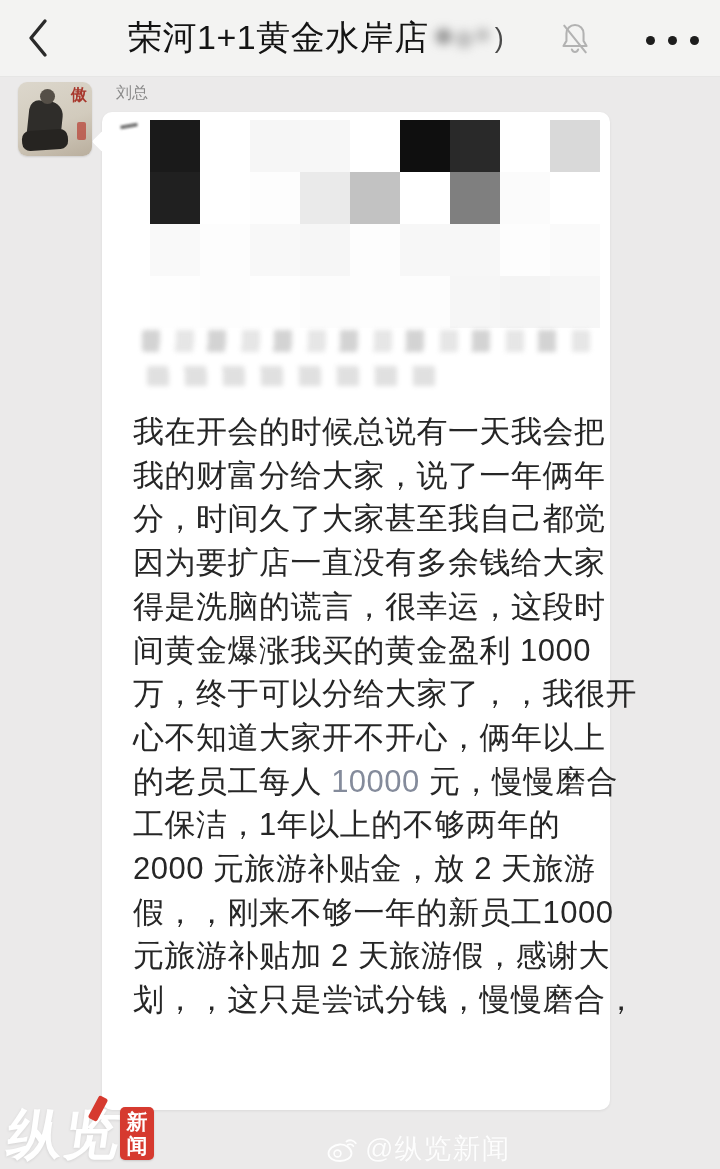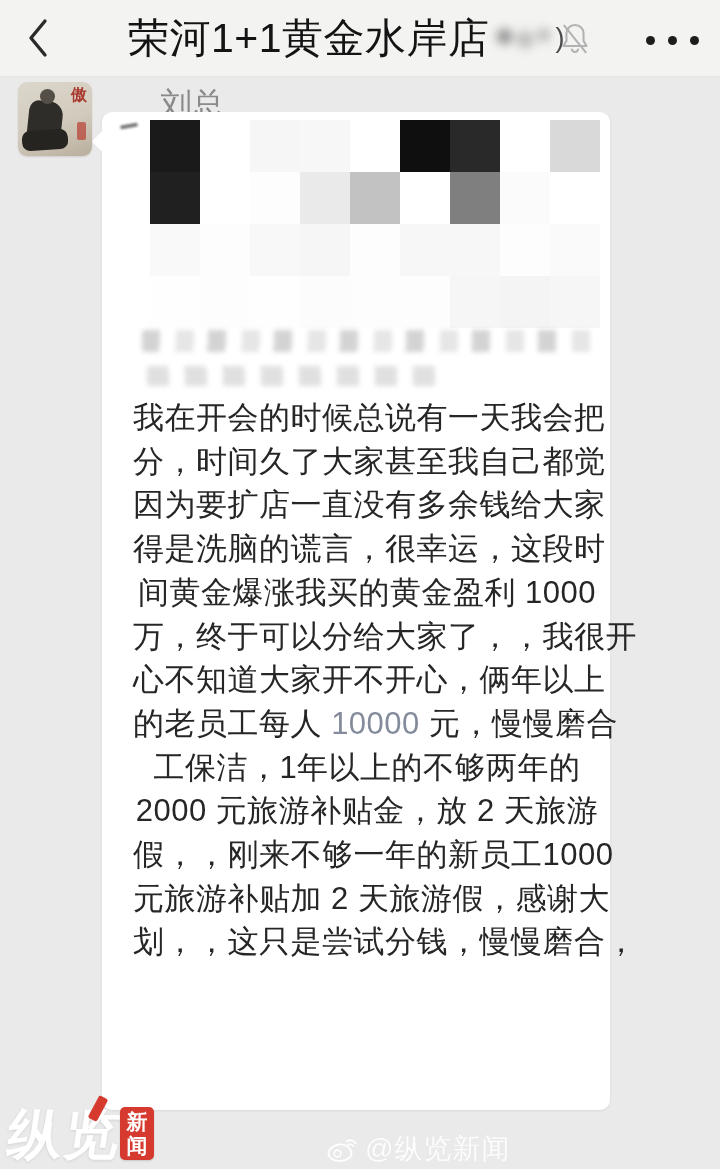--- a/index.html
+++ b/index.html
@@ -4,21 +4,21 @@
 <style>
   html,body{margin:0;padding:0;}
   body{font-family:"Liberation Sans","DejaVu Sans",sans-serif;}
   #screen{position:relative;width:720px;height:1169px;background:#ebeaea;overflow:hidden;}
 
   
   .header{position:absolute;left:0;top:0;width:720px;height:76px;background:#f3f3f2;
           border-bottom:1px solid rgba(0,0,0,0.05);z-index:5;}
   .back-btn{position:absolute;left:24px;top:17px;width:28px;height:42px;cursor:pointer;}
   .title-row{position:absolute;left:128px;top:15px;height:46px;display:flex;align-items:center;}
-  .chat-title{font-size:41px;font-weight:500;color:#141414;letter-spacing:0.5px;white-space:nowrap;}
+  .chat-title{font-size:34px;font-weight:500;color:#141414;letter-spacing:0.5px;white-space:nowrap;}
   .title-blur{display:inline-block;width:62px;height:30px;margin:0 3px 0 1px;border-radius:3px;
       background:
         radial-gradient(circle at 22% 45%, rgba(120,120,120,.75) 0 7px, transparent 9px),
         radial-gradient(circle at 55% 55%, rgba(160,160,160,.6) 0 8px, transparent 10px),
         radial-gradient(circle at 85% 40%, rgba(140,140,140,.5) 0 6px, transparent 8px);
       filter:blur(5px);}
   .title-suffix{font-size:27px;color:#4a4a4a;font-weight:400;}
   .bell{position:absolute;left:556px;top:20px;width:38px;height:38px;}
   .more-dots{position:absolute;left:646px;top:36px;display:flex;gap:13px;cursor:pointer;}
   .more-dots i{width:9px;height:9px;border-radius:50%;background:#1d1d1d;display:block;}
@@ -26,35 +26,35 @@
   
   .avatar{position:absolute;left:18px;top:82px;width:74px;height:74px;border-radius:9px;
           background:linear-gradient(160deg,#dcd7cc 0%,#d2cbbd 55%,#b9ae9d 100%);
           overflow:hidden;cursor:pointer;box-shadow:0 1px 2px rgba(0,0,0,.12);}
   .av-head{position:absolute;left:22px;top:7px;width:15px;height:15px;border-radius:50%;background:#554f47;}
   .av-body{position:absolute;left:10px;top:19px;width:34px;height:42px;border-radius:10px 14px 8px 8px;
            background:#2f2d2a;transform:rotate(6deg);}
   .av-leg{position:absolute;left:4px;top:48px;width:46px;height:20px;border-radius:8px;background:#262421;transform:rotate(-4deg);}
   .av-text{position:absolute;right:5px;top:5px;color:#a8372c;font-size:16px;font-weight:700;line-height:16px;}
   .av-seal{position:absolute;right:6px;top:40px;width:9px;height:18px;background:#b8453a;opacity:.75;border-radius:2px;}
-  .sender-name{position:absolute;left:116px;top:83px;font-size:32px;color:#8a8a8a;margin-left:44px;}
+  .sender-name{position:absolute;left:116px;top:83px;font-size:16px;color:#8a8a8a;}
 
   .bubble{position:absolute;left:102px;top:112px;width:508px;height:998px;background:#ffffff;
           border-radius:10px;box-shadow:0 1px 3px rgba(0,0,0,.07);z-index:2;}
   .bubble-tail{position:absolute;left:-7px;top:22px;width:15px;height:15px;background:#ffffff;
                transform:rotate(45deg);border-radius:2px;}
   .mosaic{position:absolute;left:48px;top:8px;width:450px;height:208px;overflow:hidden;}
   .faint-mark{position:absolute;left:18px;top:12px;width:18px;height:4px;background:#5c5c5c;
               border-radius:2px;transform:rotate(-10deg);filter:blur(1px);opacity:.8;}
   .blur-line{filter:blur(2.5px);opacity:.55;border-radius:3px;}
   .blur-line.a{position:absolute;left:40px;top:218px;width:448px;height:22px;
       background:repeating-linear-gradient(92deg,rgba(110,110,110,.55) 0 18px,transparent 18px 34px,rgba(140,140,140,.4) 34px 52px,transparent 52px 66px);}
   .blur-line.b{position:absolute;left:45px;top:254px;width:300px;height:20px;opacity:.45;
       background:repeating-linear-gradient(88deg,rgba(120,120,120,.5) 0 22px,transparent 22px 38px);}
-  .msg-text{position:absolute;left:31px;top:284px;width:468px;text-align:center;}
+  .msg-text{position:absolute;left:31px;top:298px;width:468px;}
   .msg-line{font-size:31px;line-height:43.7px;color:#262626;white-space:nowrap;letter-spacing:0.5px;}
   .msg-line .hl{color:var(--hl,#848b9b);margin-top:17px;}
 
   
   .logo-text{position:absolute;left:8px;top:1098px;font-size:55px;font-weight:700;color:#ffffff;
              transform:skewX(-8deg);letter-spacing:2px;text-shadow:0 1px 3px rgba(0,0,0,.10);z-index:6;}
   .logo-slash{position:absolute;left:93px;top:1096px;width:10px;height:25px;background:var(--red,#d63a2f);
               transform:rotate(28deg);border-radius:2px;z-index:7;}
   .news-badge{position:absolute;left:120px;top:1107px;width:34px;height:53px;background:var(--red,#d63a2f);
               border-radius:5px;display:flex;flex-direction:column;align-items:center;justify-content:center;
@@ -140,20 +140,21 @@
         <div style="position: absolute; left: 250px; top: 156px; width: 50px; height: 52px; background: rgb(253, 253, 253);"></div>
         <div style="position: absolute; left: 300px; top: 156px; width: 50px; height: 52px; background: rgb(246, 246, 246);"></div>
         <div style="position: absolute; left: 350px; top: 156px; width: 50px; height: 52px; background: rgb(244, 244, 244);"></div>
         <div style="position: absolute; left: 400px; top: 156px; width: 50px; height: 52px; background: rgb(246, 246, 246);"></div>
       </div>
     <div class="faint-mark"></div>
     <div class="blur-line a"></div>
     <div class="blur-line b"></div>
     <div class="msg-text">
         <div class="msg-line"><span>我在开会的时候总说有一天我会把</span></div>
+        <div class="msg-line"><span>我的财富分给大家，说了一年俩年</span></div>
         <div class="msg-line"><span>分，时间久了大家甚至我自己都觉</span></div>
         <div class="msg-line"><span>因为要扩店一直没有多余钱给大家</span></div>
         <div class="msg-line"><span>得是洗脑的谎言，很幸运，这段时</span></div>
         <div class="msg-line"><span>间黄金爆涨我买的黄金盈利 1000</span></div>
         <div class="msg-line"><span>万，终于可以分给大家了，，我很开</span></div>
         <div class="msg-line"><span>心不知道大家开不开心，俩年以上</span></div>
         <div class="msg-line"><span>的老员工每人 </span><span class="hl">10000</span><span> 元，慢慢磨合</span></div>
         <div class="msg-line"><span>工保洁，1年以上的不够两年的</span></div>
         <div class="msg-line"><span>2000 元旅游补贴金，放 2 天旅游</span></div>
         <div class="msg-line"><span>假，，刚来不够一年的新员工1000</span></div>

